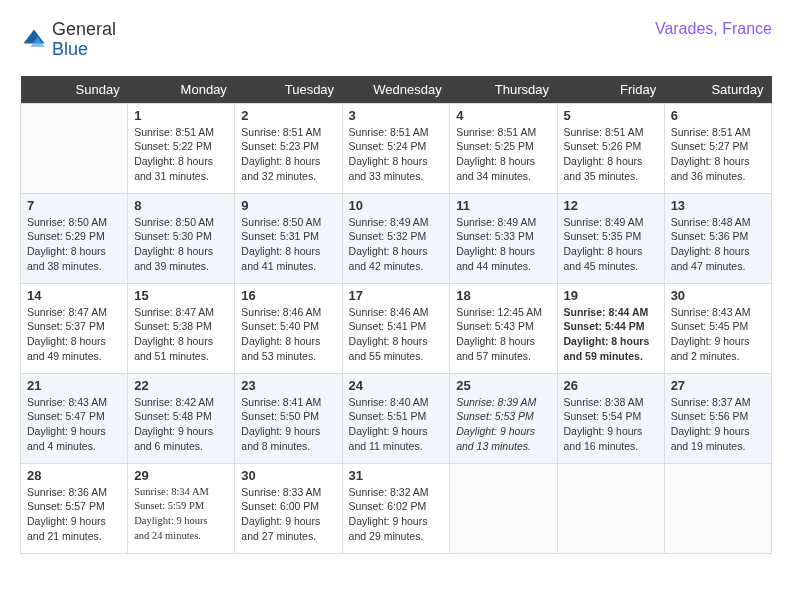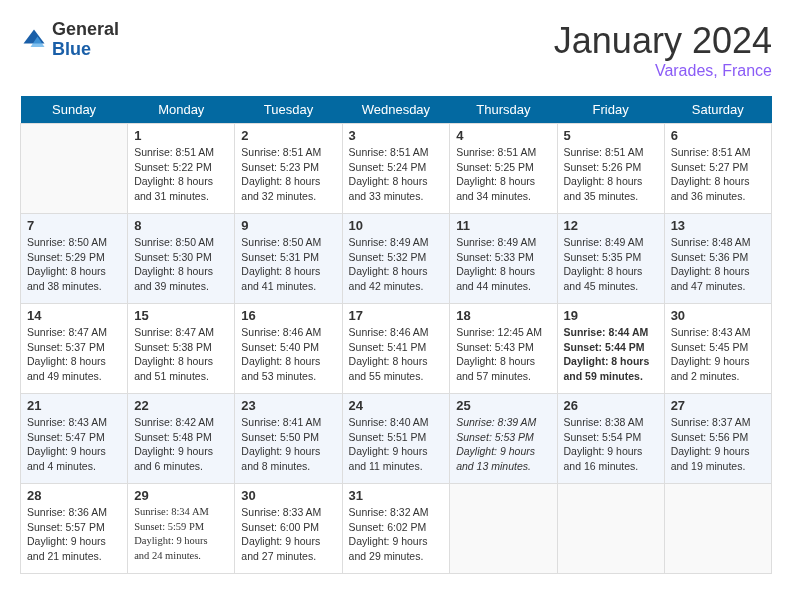--- a/index.html
+++ b/index.html
@@ -16,21 +16,21 @@
       align-items: flex-start;
       margin-bottom: 16px;
     }
     .logo {
       display: flex;
       align-items: center;
       gap: 4px;
     }
     .logo-text {
       font-size: 18px;
-      font-weight: bold;
+      font-weight: normal;
       line-height: 1.1;
     }
     .logo-general { color: #333; }
     .logo-blue { color: #1a5fa8; }
     .logo-icon {
       width: 28px;
       height: 28px;
     }
     .title-block {
       text-align: right;
@@ -43,24 +43,24 @@
     .location {
       font-size: 16px;
       color: #8b5cf6;
     }
     table {
       width: 100%;
       border-collapse: collapse;
       font-size: 11px;
     }
     thead tr th {
-      background-color: #0369a1;
+      background-color: #404040;
       color: #fff;
       padding: 6px 8px;
-      text-align: center;
+      text-align: right;
       font-size: 13px;
       font-weight: normal;
     }
     tbody tr td {
       border: 1px solid #ddd;
       vertical-align: top;
       padding: 4px 6px;
       height: 90px;
       width: 108px;
       color: #333;
@@ -96,21 +96,20 @@
     <svg class="logo-icon" viewBox="0 0 32 32">
       <polygon points="16,4 28,20 4,20" fill="#1a5fa8"></polygon>
       <polygon points="20,12 28,24 12,24" fill="#4da6e8" opacity="0.7"></polygon>
     </svg>
     <div class="logo-text">
       <span class="logo-general">General</span><br>
       <span class="logo-blue">Blue</span>
     </div>
   </div>
   <div class="title-block">
-    <div class="month-title">January 2024</div>
     <div class="location">Varades, France</div>
   </div>
 </div>
 
 <table>
   <thead>
     <tr>
     <th>Sunday</th>
         <th>Monday</th>
         <th>Tuesday</th>

